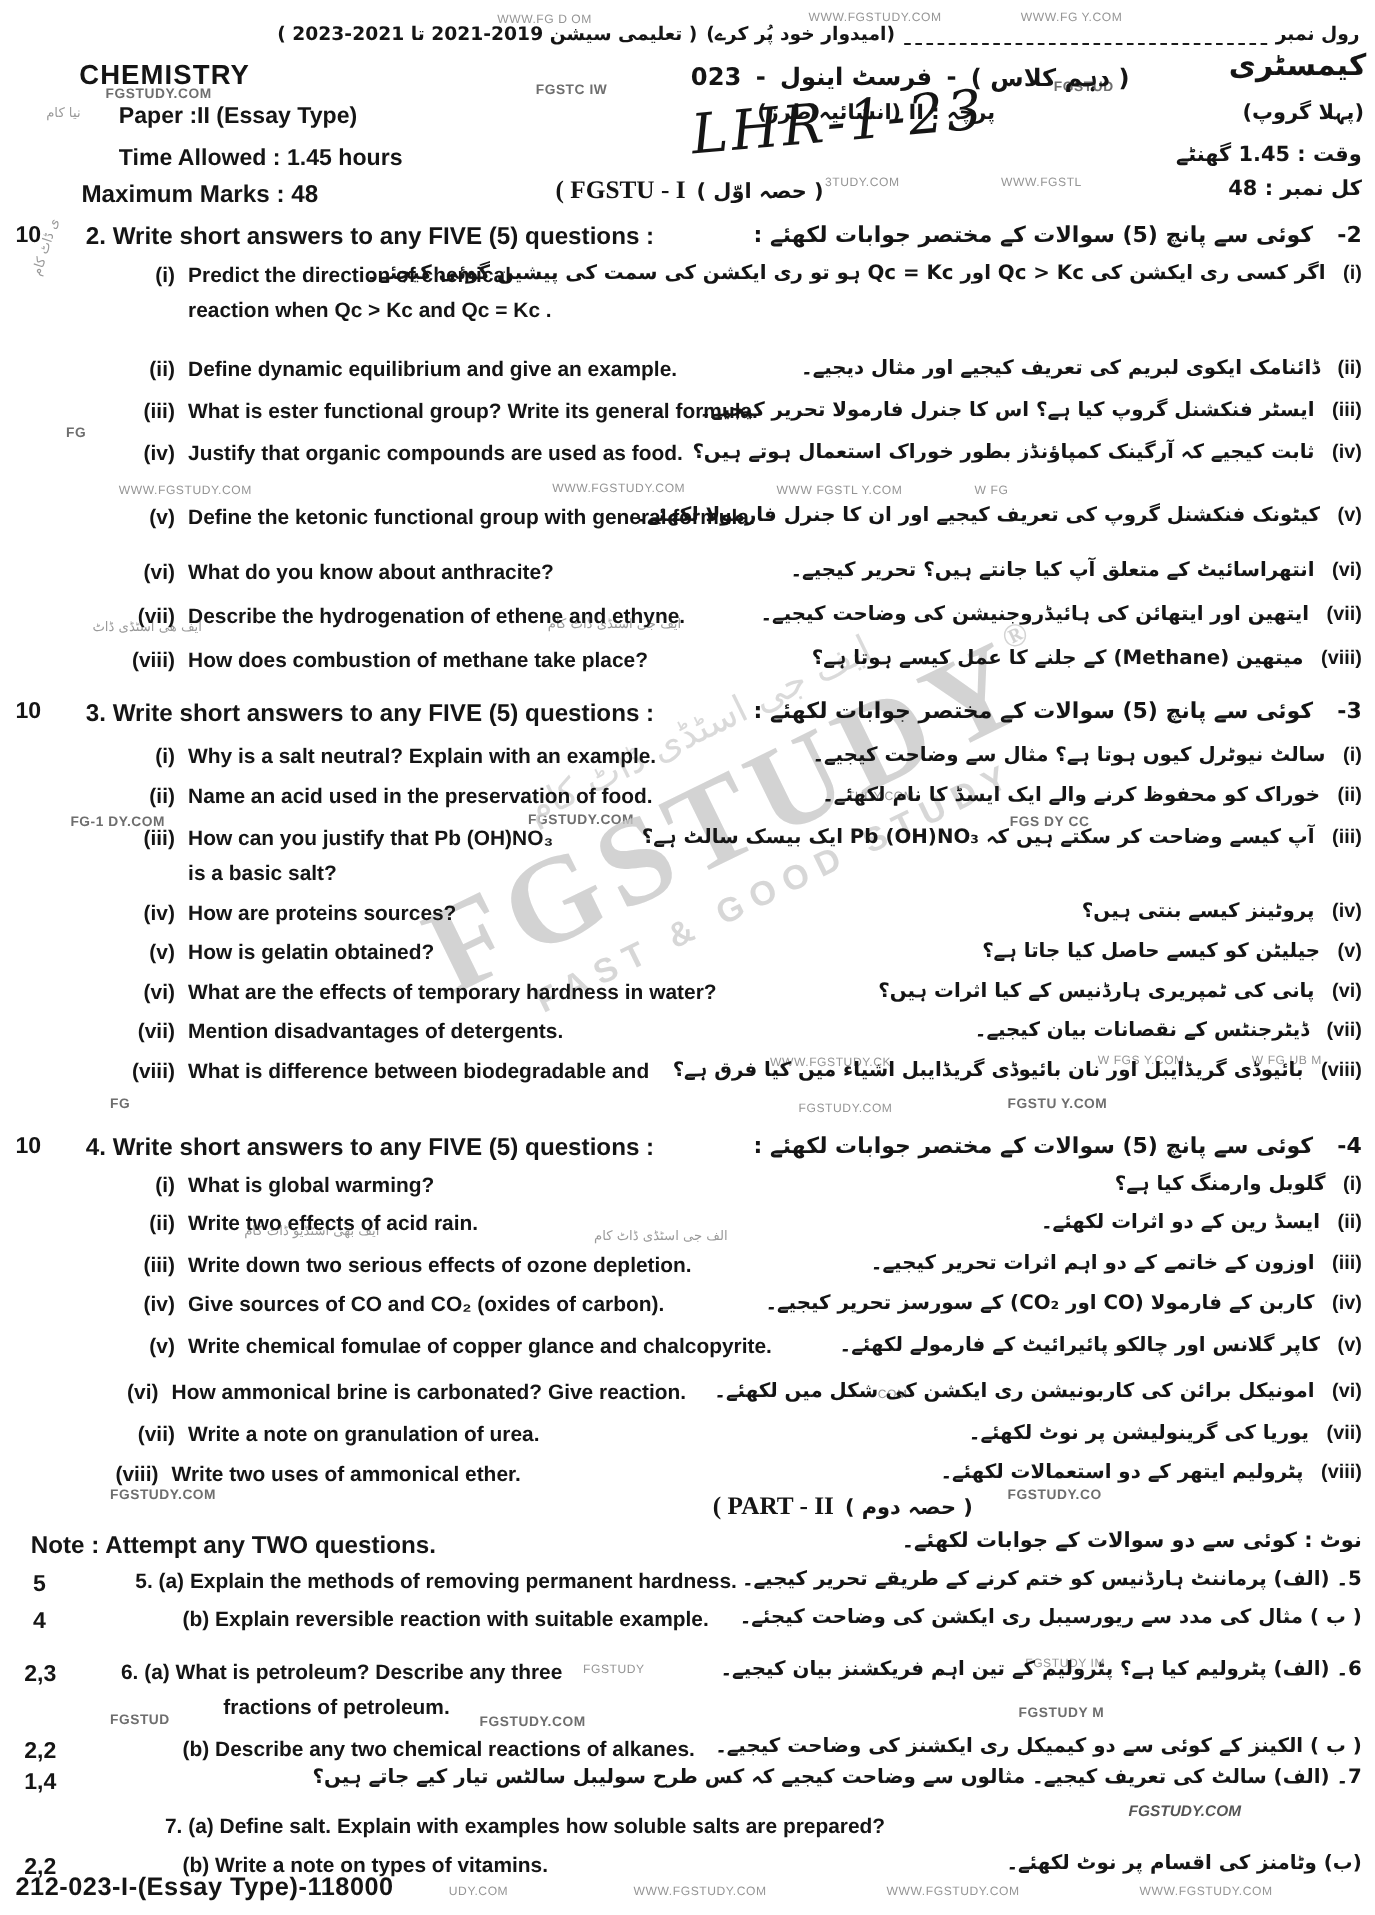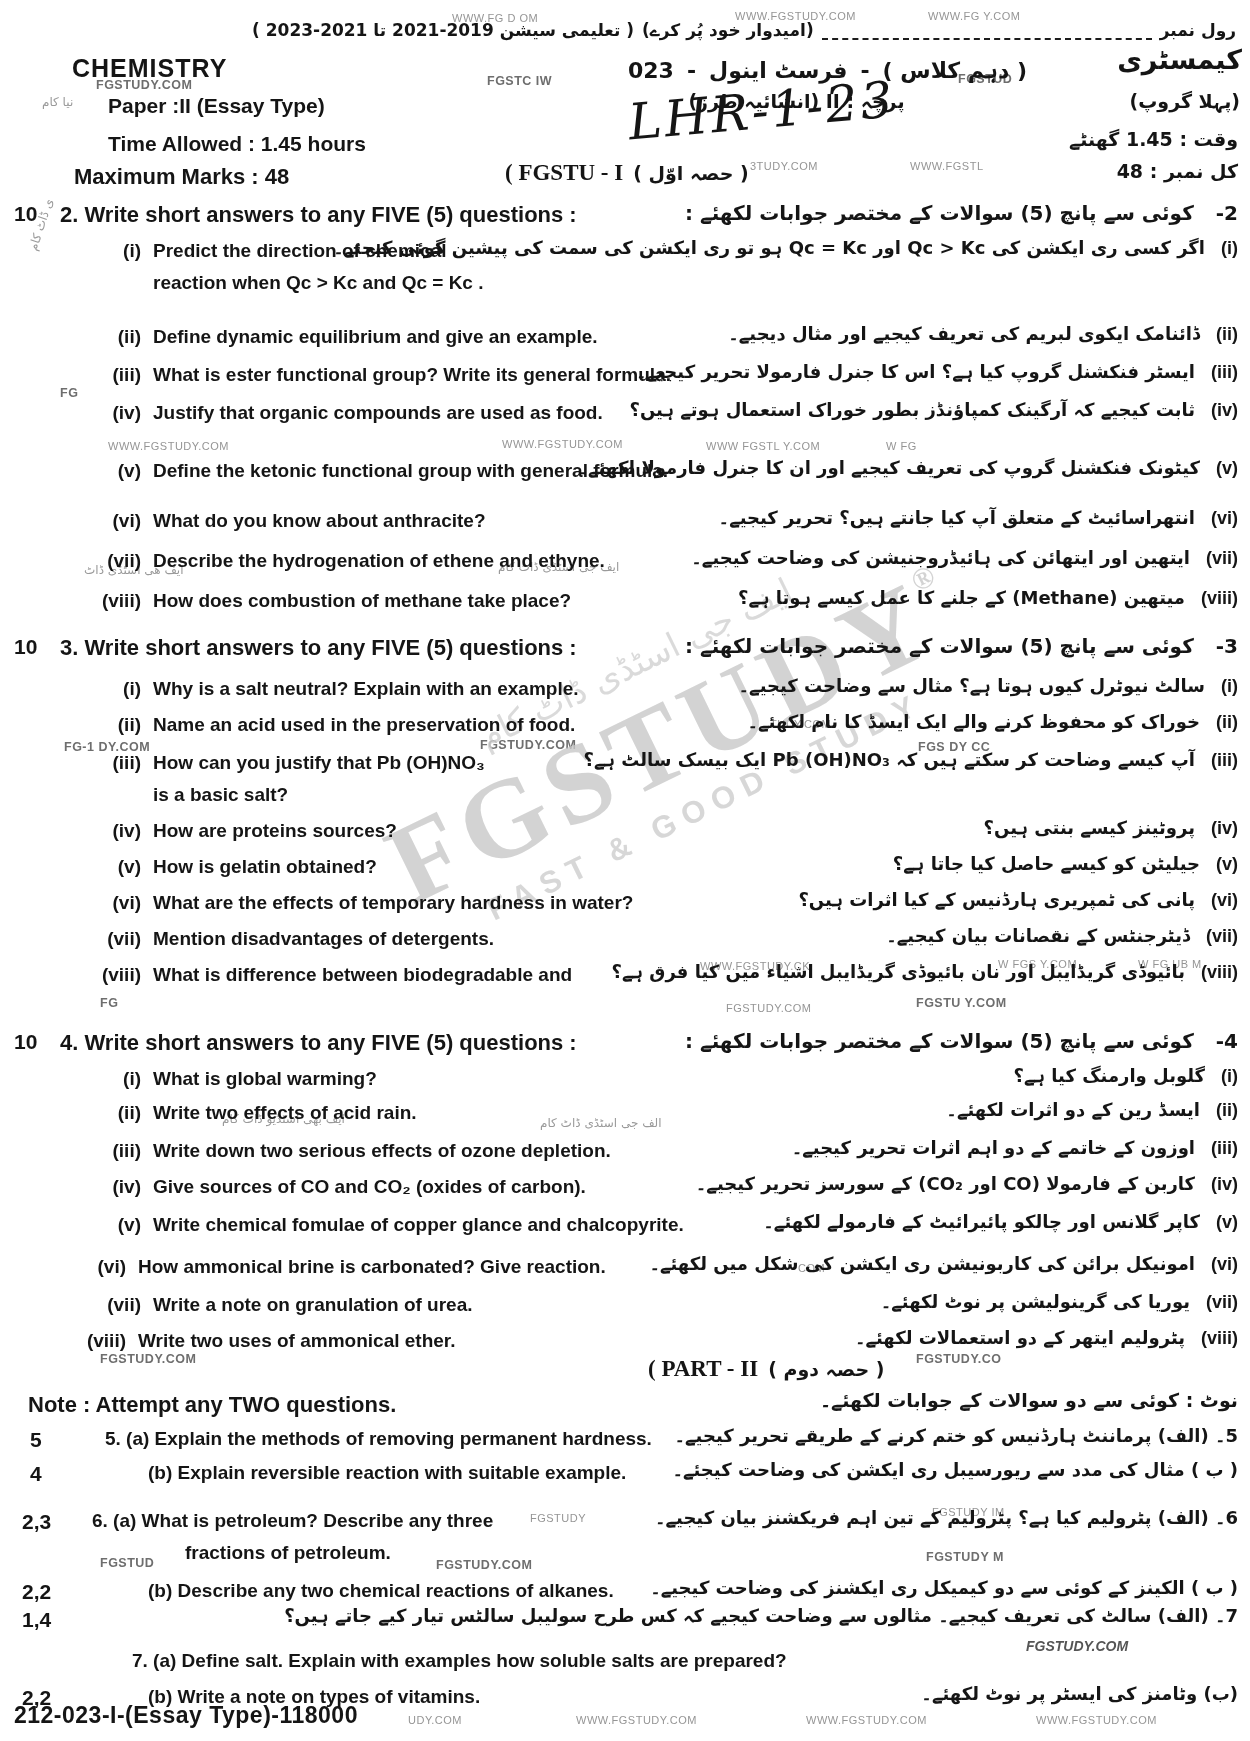--- a/index.html
+++ b/index.html
@@ -1,21 +1,21 @@
 <!DOCTYPE html>
 <html><head>
 <meta charset="utf-8">
 <style>
   html,body{margin:0;padding:0;background:#d9d9d9;}
   .page{position:relative;width:1250px;height:1741px;background:#ffffff;overflow:hidden;
         font-family:"Liberation Sans",sans-serif;color:#151515;}
   
   .row{position:absolute;left:0;width:100%;}
   .mk{position:absolute;left:14px;top:0;font-weight:700;font-size:21px;}
-  .en{position:absolute;top:0;font-size:19px;font-weight:600;line-height:1.2;}
+  .en{position:absolute;top:0;font-size:19px;font-weight:600;line-height:1.2;margin-left:18px;}
   .inum{display:inline-block;width:56px;text-align:right;margin-right:12px;}
   .itxt2{margin:9px 0 0 68px;}
   .ur{position:absolute;top:-3px;right:12px;direction:rtl;text-align:right;
       font-family:"DejaVu Sans",sans-serif;font-size:18px;font-weight:600;line-height:1.25;}
   .unum{display:inline-block;direction:ltr;margin-left:16px;
         font-family:"Liberation Sans",sans-serif;font-weight:600;font-size:18px;}
   .badge{display:inline-block;direction:ltr;margin-left:22px;font-weight:700;}
   .qhdr .en{font-weight:700;font-size:22px;}
   .qhdr .ur{font-weight:700;font-size:20px;top:-1px;}
   
@@ -333,19 +333,19 @@
     <div class="row" style="top:1608px">
       <span class="mk" style="left:22px">1,4</span>
       <div class="ur">7۔ (الف) سالٹ کی تعریف کیجیے۔ مثالوں سے وضاحت کیجیے کہ کس طرح سولیبل سالٹس تیار کیے جاتے ہیں؟</div>
     </div>
     <div class="row" style="top:1650px">
       <div class="en" style="left:132px">7. (a)  Define salt.  Explain with examples how soluble salts are prepared?</div>
     </div>
     <div class="row" style="top:1686px">
       <span class="mk" style="left:22px">2,2</span>
       <div class="en" style="left:148px">(b)  Write a note on types of vitamins.</div>
-      <div class="ur">(ب) وٹامنز کی ایسٹر پر نوٹ لکھئے۔</div>
+      <div class="ur">(ب) وٹامنز کی اقسام پر نوٹ لکھئے۔</div>
     </div>
 
     <div class="footer">212-023-I-(Essay Type)-118000</div>
 
   </div>
 </div>
 
 </body></html>

